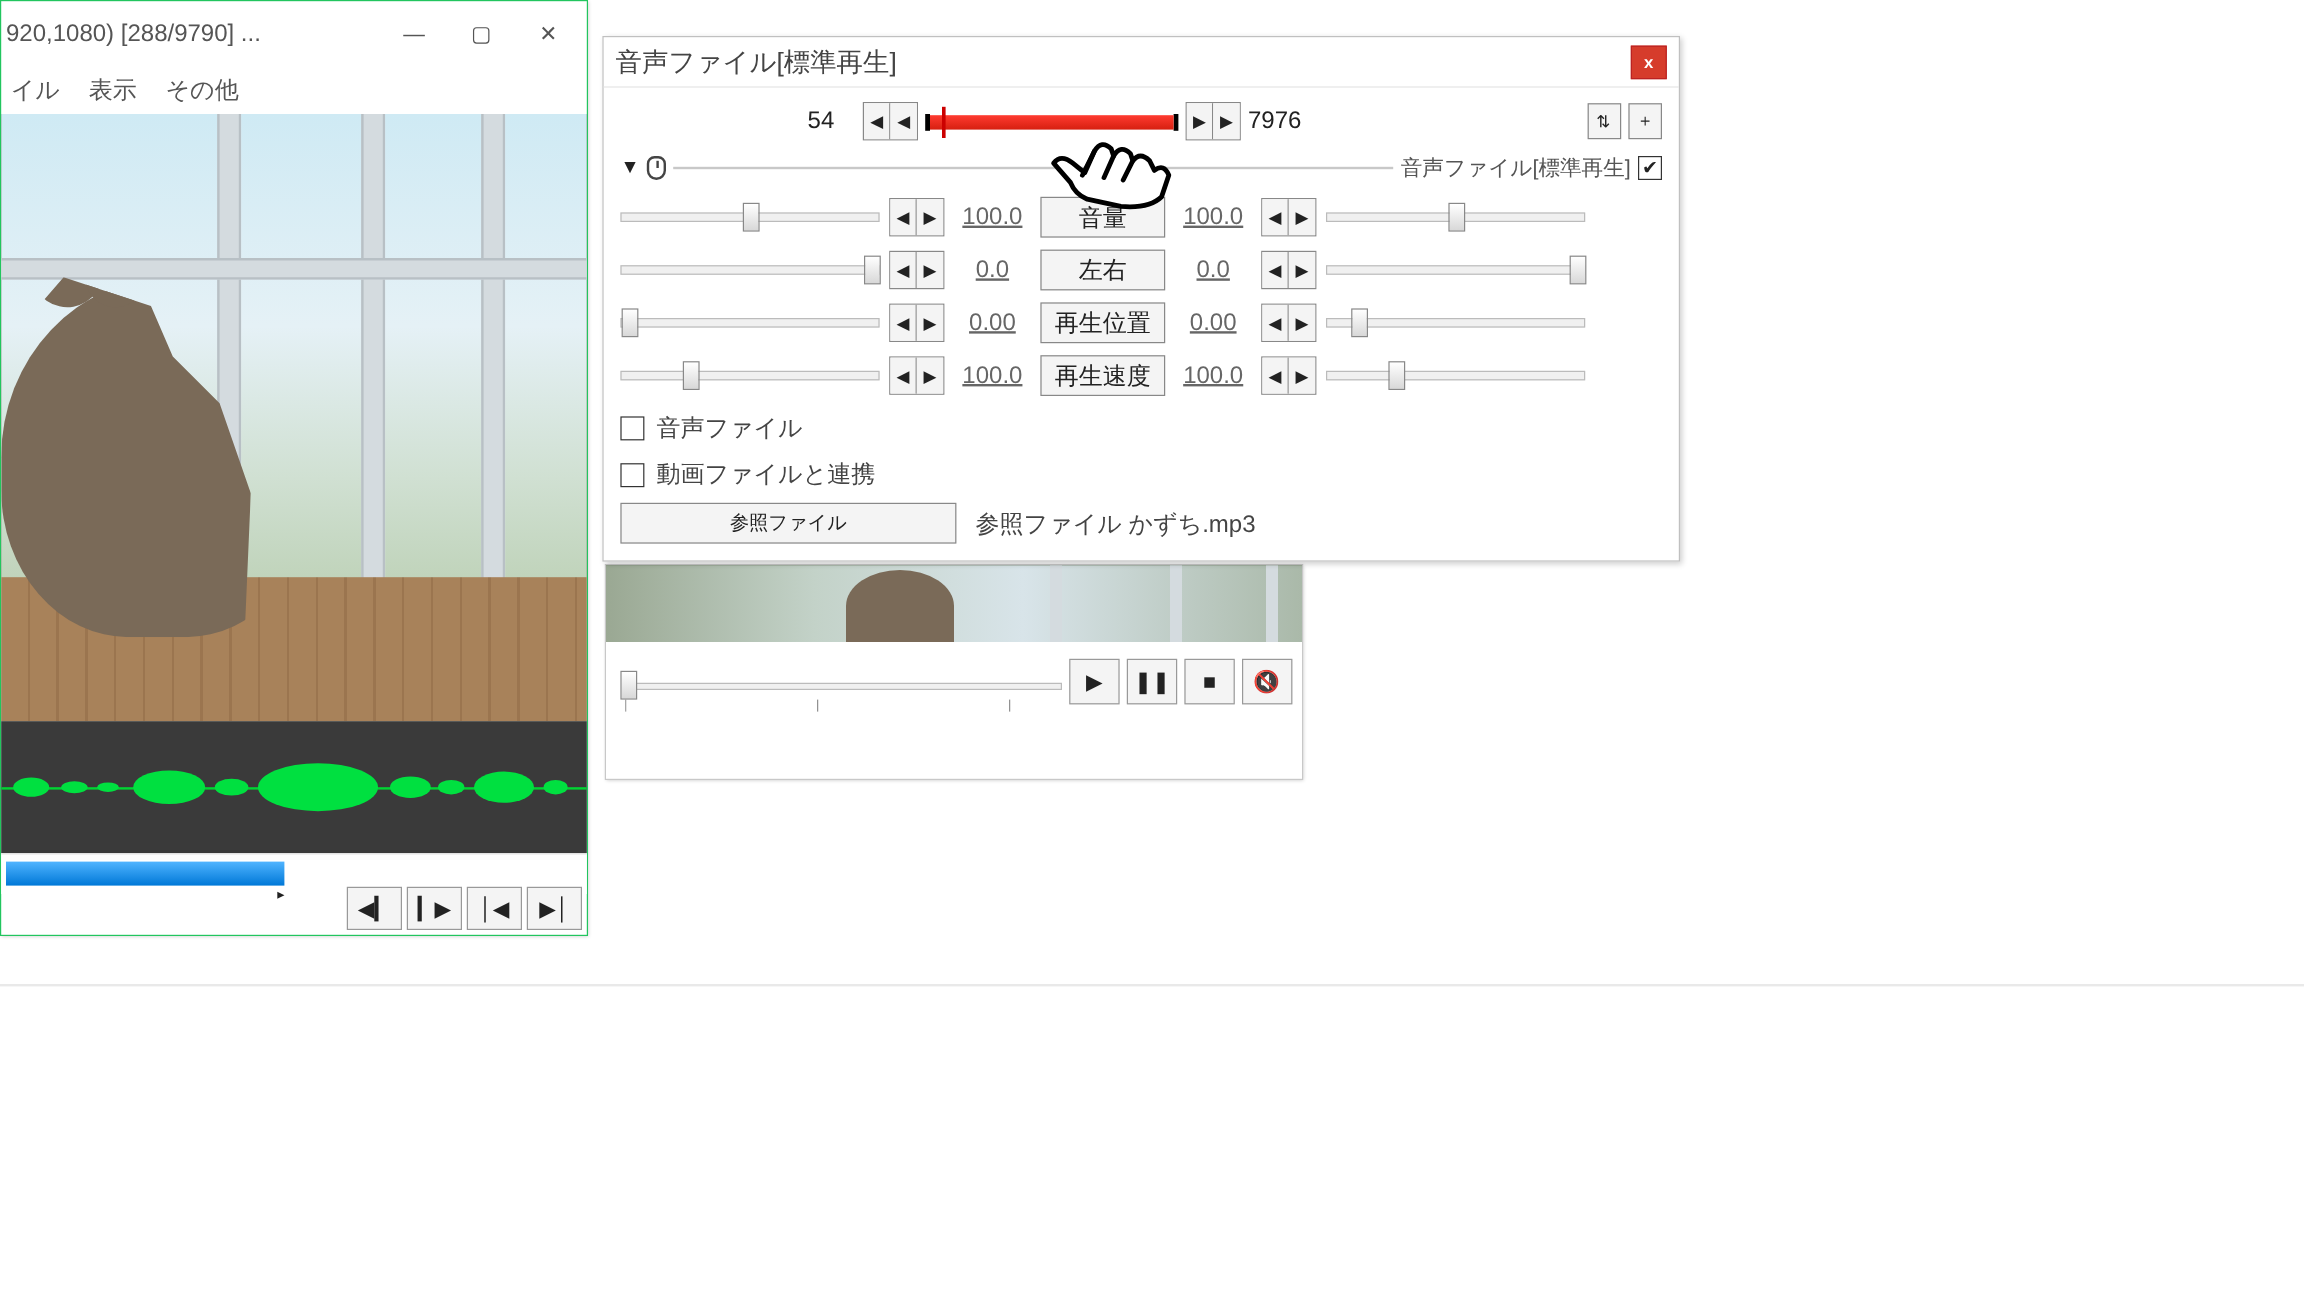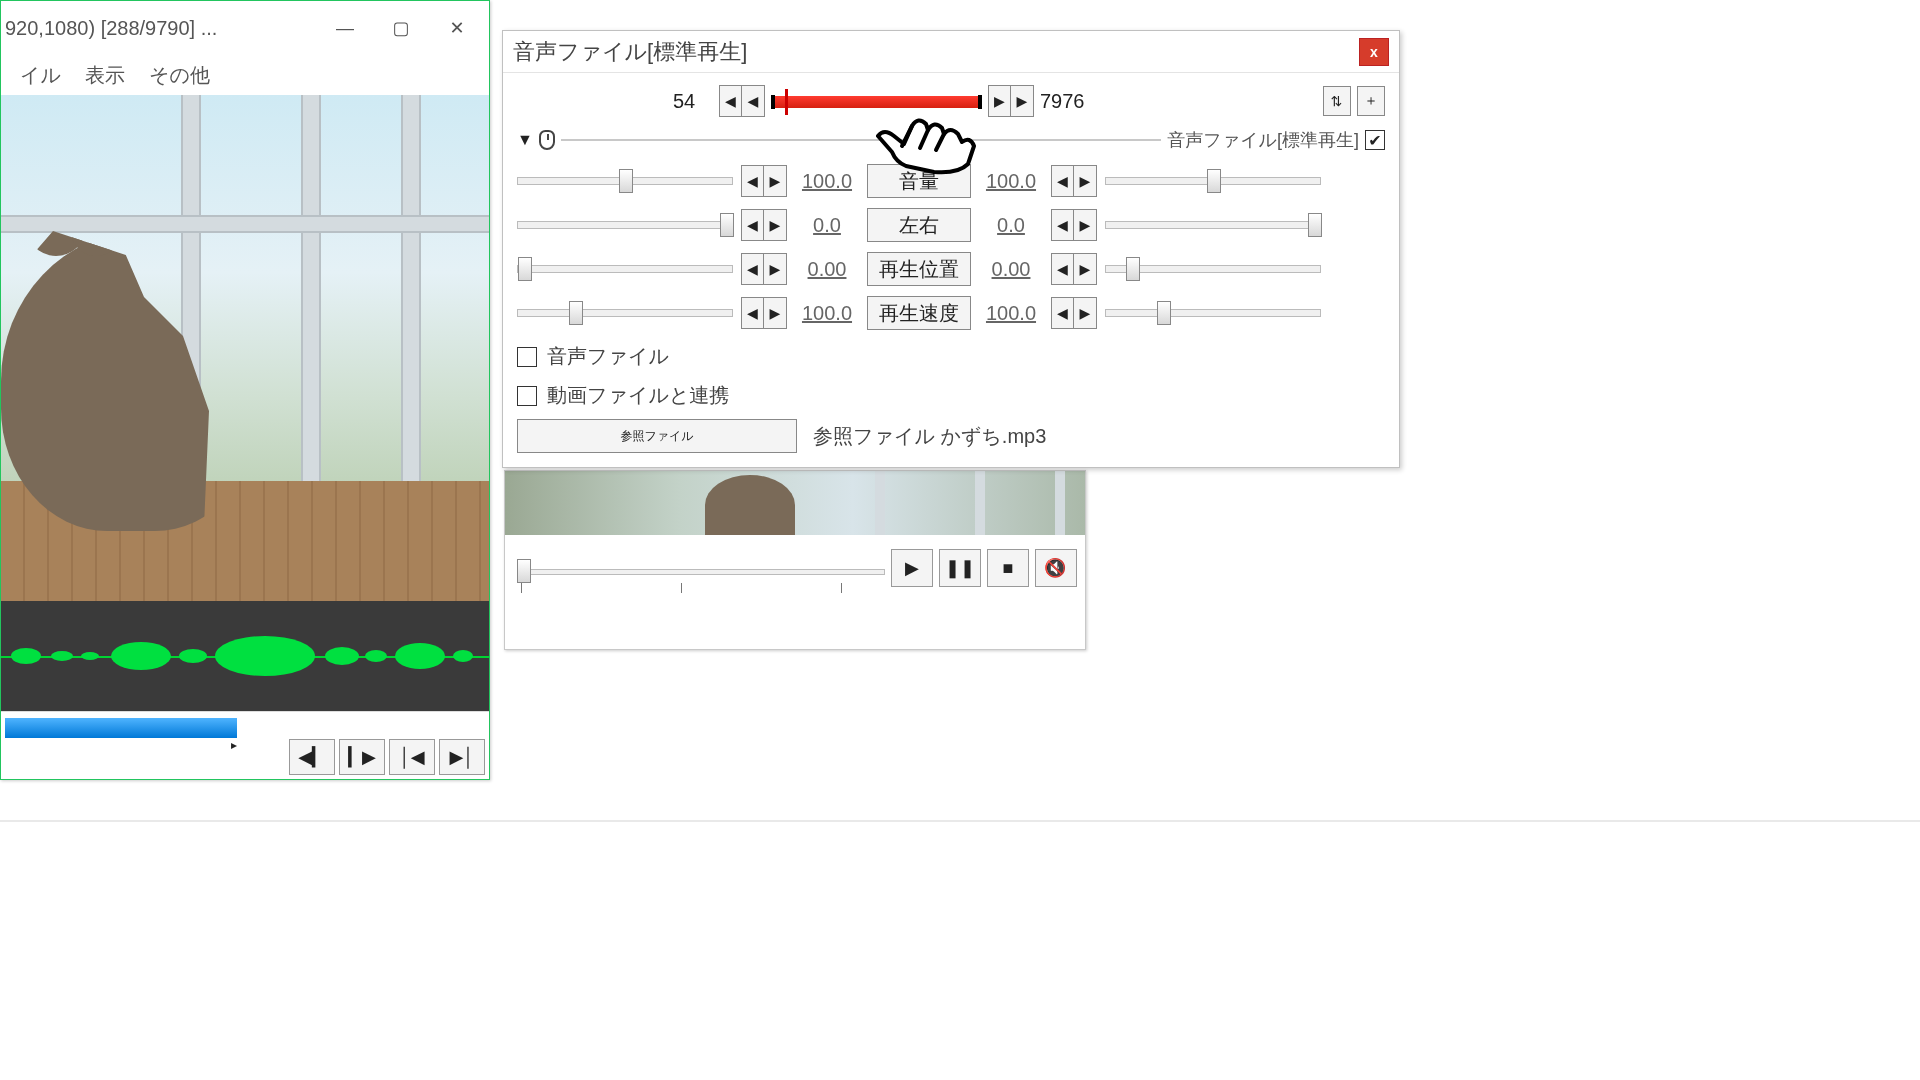--- a/index.html
+++ b/index.html
@@ -7,21 +7,21 @@
 body{position:relative;width:1920px;height:1080px;background:#fff;overflow:hidden;font-size:14px;color:#222}
 
 
 .left-window{position:absolute;left:0;top:0;width:490px;height:780px;
              border:1px solid #22c55e;background:#fff;box-shadow:1px 1px 3px #ccc}
 .lw-titlebar{height:54px;line-height:54px;display:flex;align-items:center;
              padding:0 4px;color:#555}
 .lw-title{font-size:20px;white-space:nowrap;overflow:hidden;flex:1}
 .lw-btn{width:56px;height:44px;display:flex;align-items:center;justify-content:center;
         font-size:18px;color:#555;cursor:pointer}
-.lw-menu{height:40px;display:flex;align-items:center;gap:24px;padding:0 19px;
+.lw-menu{height:40px;display:flex;align-items:center;gap:24px;padding:0 8px;
          font-size:20px;color:#555}
 .lw-menu span{cursor:pointer}
 .lw-video{height:506px;background:#6e8064;position:relative;overflow:hidden}
 
 .lw-video .sky{position:absolute;inset:0;
     background:linear-gradient(180deg,#cfeaf4 0%,#e5f1f6 35%,#d0e0d2 60%,#aac29a 100%)}
 .lw-video .frameV{position:absolute;top:0;bottom:0;width:20px;background:#d4dbdf;
     box-shadow:inset 2px 0 0 #b8c0c5,inset -2px 0 0 #b8c0c5}
 .lw-video .frameV.v1{left:180px}.lw-video .frameV.v2{left:300px}.lw-video .frameV.v3{left:400px}
 .lw-video .frameH{position:absolute;left:0;right:0;height:18px;background:#d4dbdf;top:120px;
@@ -114,21 +114,21 @@
 .slider .th{position:absolute;top:-9px;width:14px;height:24px;
     background:linear-gradient(#fff,#d8d8d8);border:1px solid #888}
 .val{width:64px;text-align:center;font-size:20px;text-decoration:underline;color:#666}
 .lbl-btn{min-width:104px;height:34px;border:1px solid #888;background:#f4f4f4;
          display:flex;align-items:center;justify-content:center;font-size:20px;cursor:pointer}
 
 
 .chk-row{display:flex;align-items:center;gap:10px;margin-top:12px;font-size:20px;color:#444}
 .ref-row{display:flex;align-items:center;gap:16px;margin-top:10px}
 .ref-btn{width:280px;height:34px;border:1px solid #888;background:#f4f4f4;
-         display:flex;align-items:center;justify-content:center;font-size:12px;cursor:pointer}
+         display:flex;align-items:center;justify-content:center;font-size:16px;cursor:pointer}
 .ref-file{font-size:20px;color:#444}
 
 
 .hand{position:absolute;left:872px;top:86px;width:110px;height:90px;pointer-events:none}
 .hand svg{width:100%;height:100%}
 
 
 .bottom-div{position:absolute;left:0;right:0;top:820px;height:2px;background:#e9e9e9}
 </style>
 </head>

